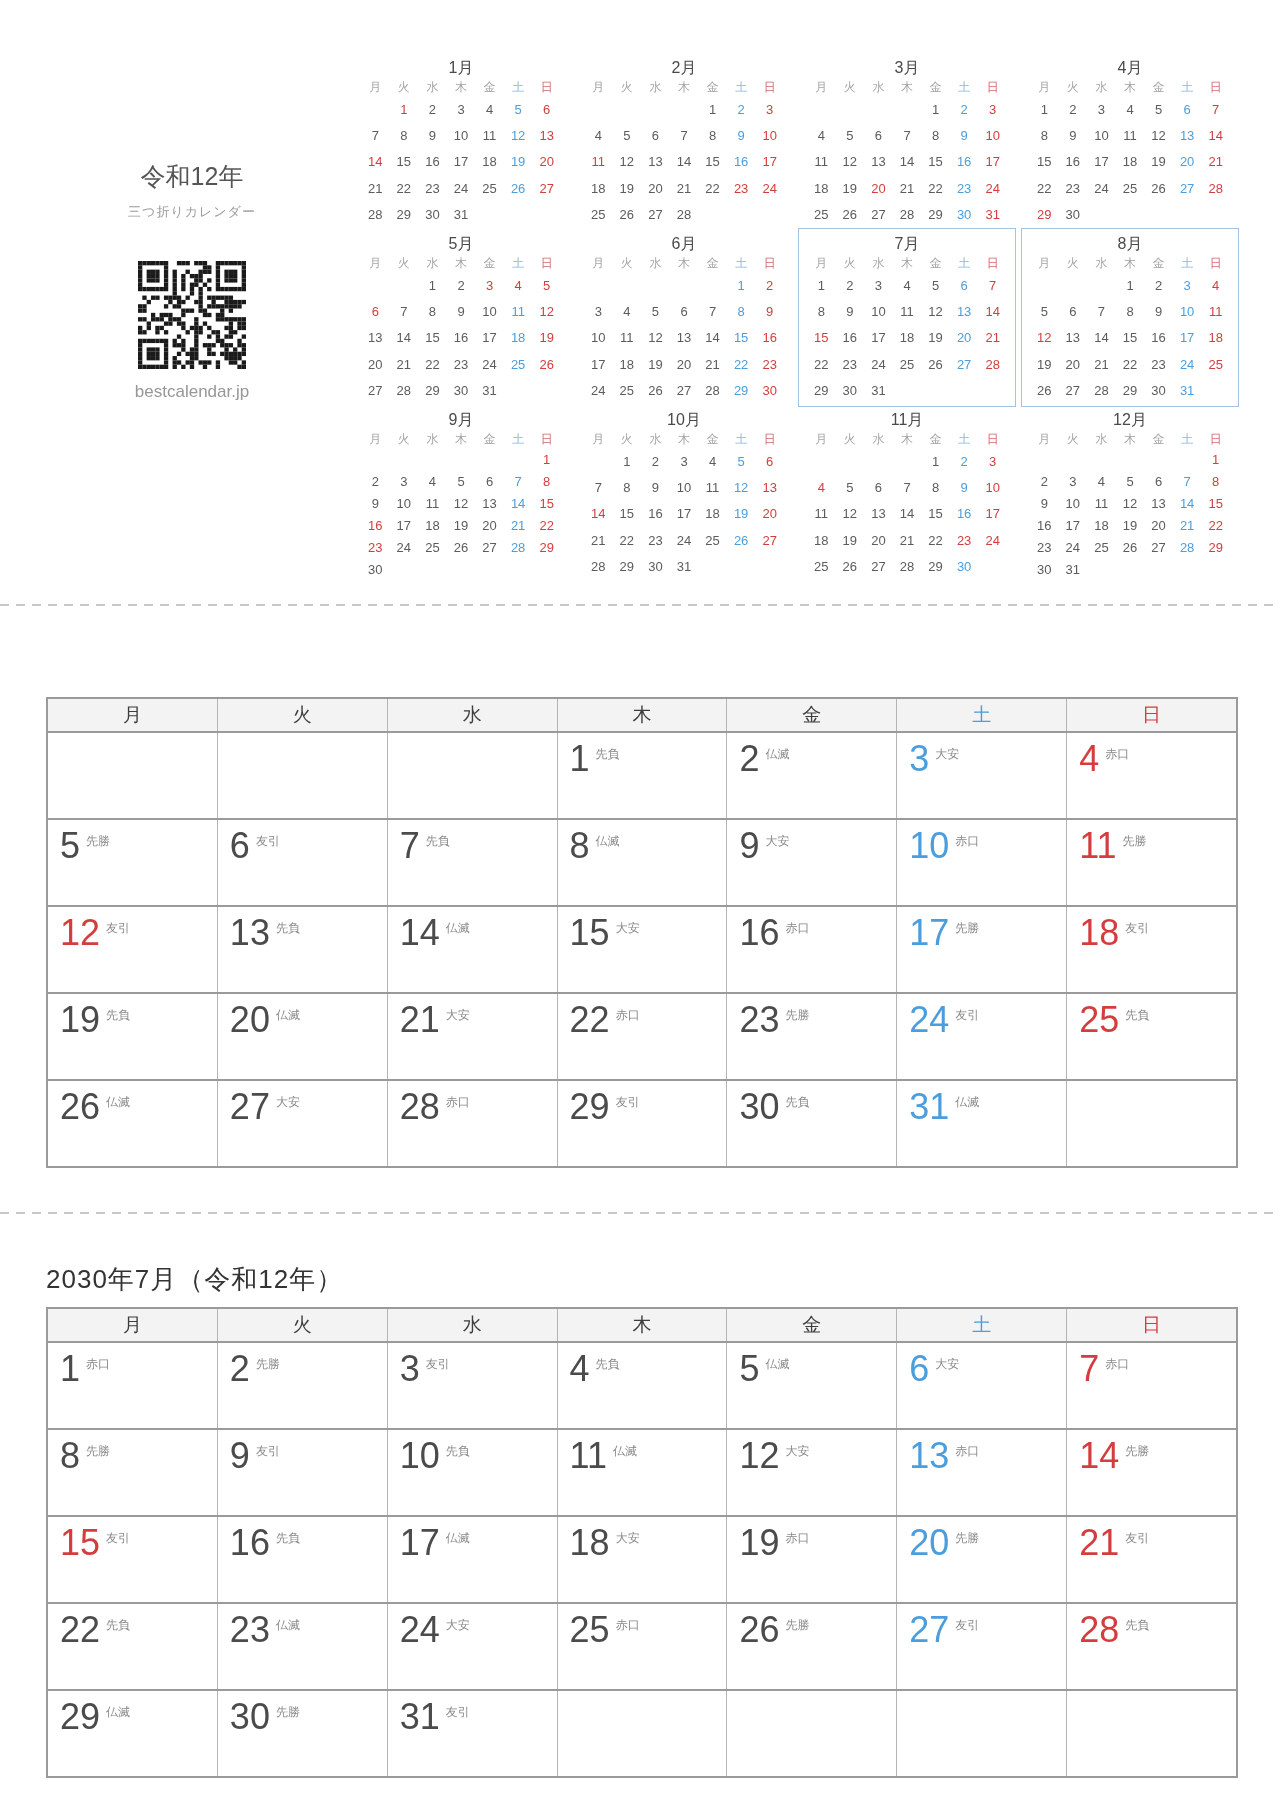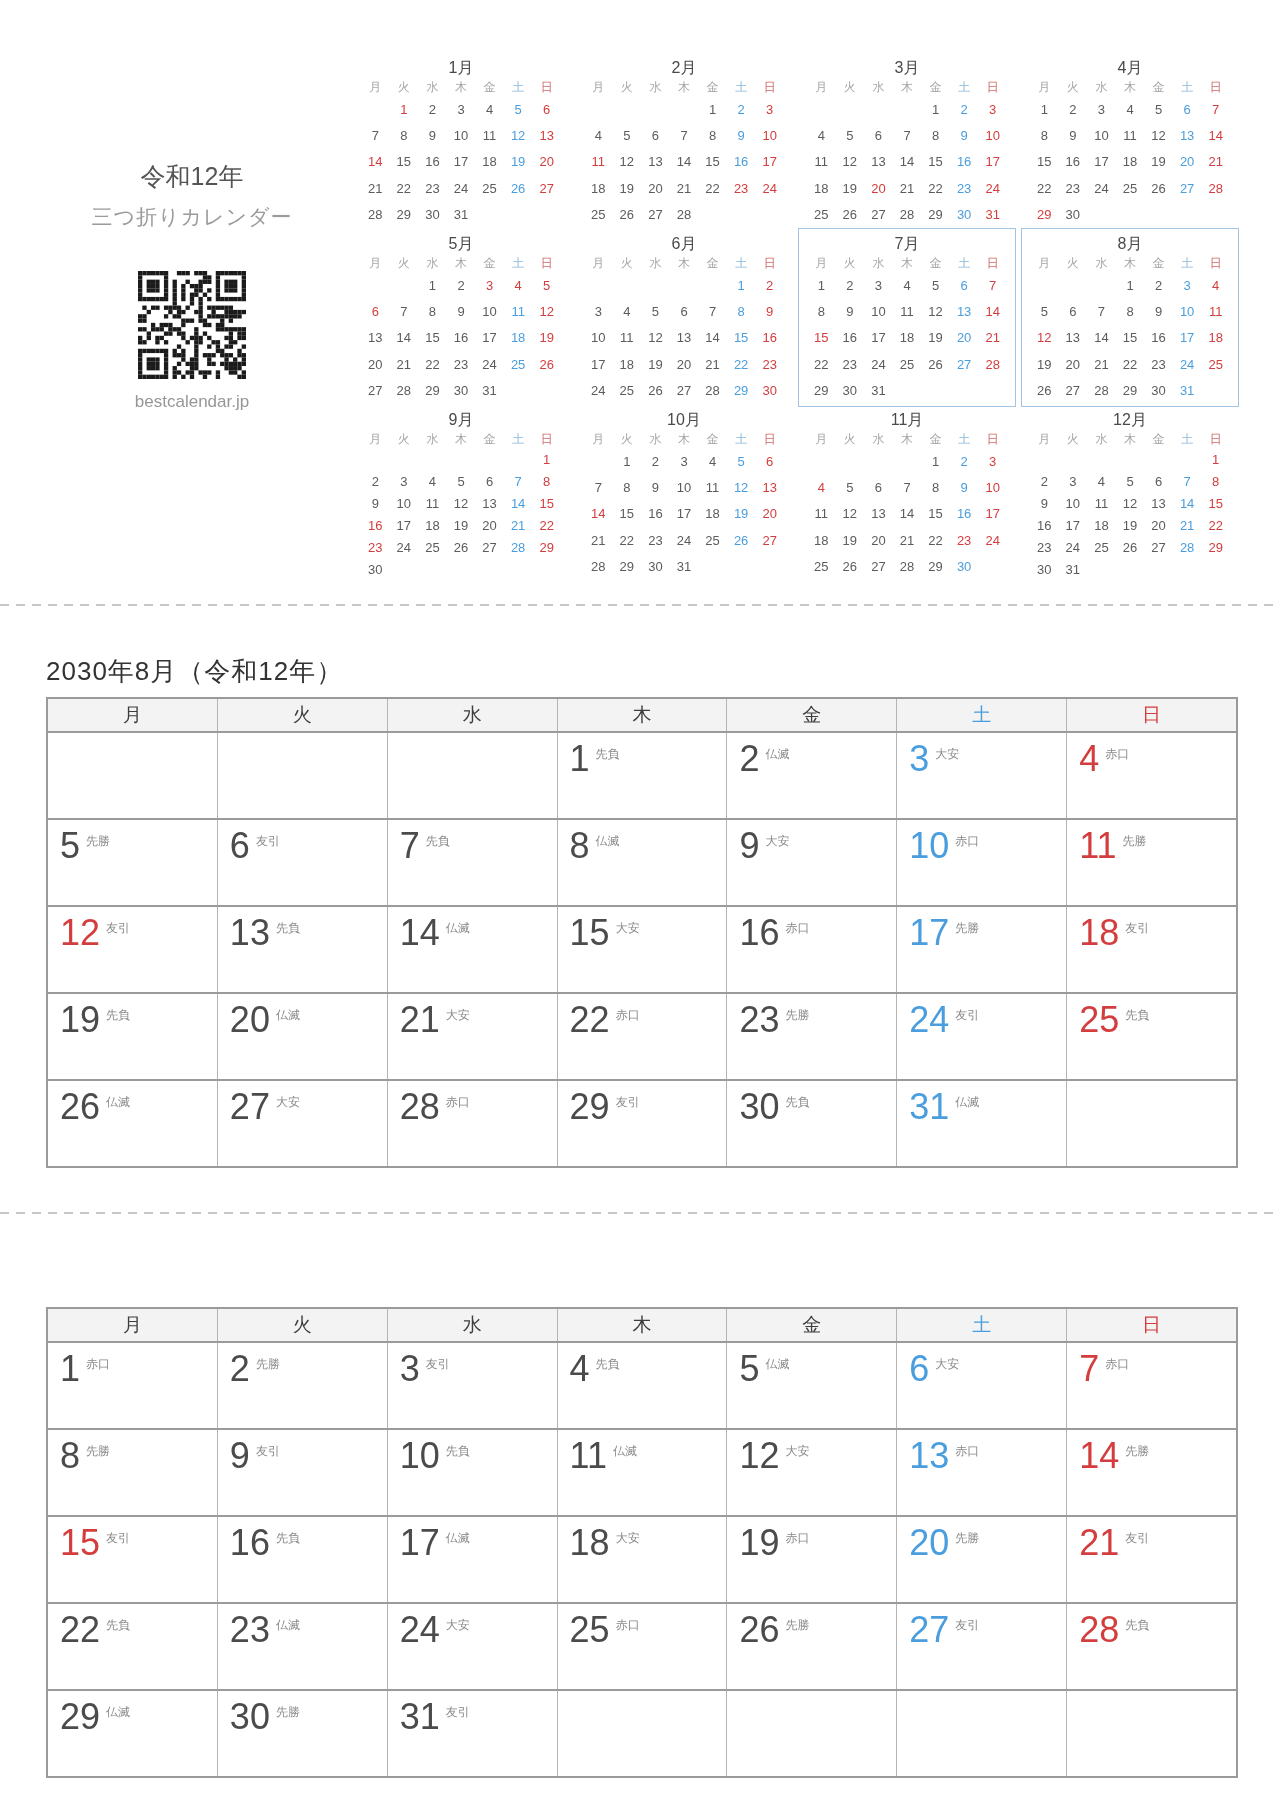--- a/index.html
+++ b/index.html
@@ -3,21 +3,21 @@
 <meta charset="utf-8">
 <style>
   html,body{margin:0;padding:0;background:#fff;}
   .sheet{position:relative;width:1280px;height:1811px;background:#fff;overflow:hidden;
          font-family:"Liberation Sans","DejaVu Sans",sans-serif;}
 
   
   .brand{position:absolute;left:87px;top:150px;width:210px;text-align:center;}
   .brand .year{font-size:48px;font-weight:300;color:#3c3c3c;line-height:1.05;letter-spacing:1px;}
   .brand .era{font-size:25px;font-weight:300;color:#555;margin-top:10px;}
-  .brand .sub{font-size:21px;color:#9b9b9b;margin-top:10px;letter-spacing:1px;}
+  .brand .sub{font-size:13px;color:#9b9b9b;margin-top:10px;letter-spacing:1px;}
   .brand .qr{margin:40px auto 0;display:block;}
   .brand .site{font-size:17px;color:#979797;margin-top:13px;}
 
   
   #minis{position:absolute;left:361px;top:58px;display:grid;
          grid-template-columns:repeat(4,200px);column-gap:23px;
          grid-template-rows:repeat(3,176px);}
   .mini{position:relative;width:200px;}
   .mini.boxed::before{content:'';position:absolute;left:-9px;right:-9px;top:-6px;bottom:3px;
         border:1px solid #a3c4e0;pointer-events:none;}
@@ -914,21 +914,20 @@
           <span class="blue" style="grid-area: 5 / 6;">28</span>
           <span class="red" style="grid-area: 5 / 7;">29</span>
           <span style="grid-area: 6 / 1;">30</span>
           <span style="grid-area: 6 / 2;">31</span>
         </div>
       </div>
     </div>
 
   <div class="fold-sep sep1"></div>
 
-  <h2 class="month-title title-0">2030年8月（令和12年）</h2>
   <div class="big-table table-0">
       <div class="brow bhdr">
         <div class="bcell ">月</div>
         <div class="bcell ">火</div>
         <div class="bcell ">水</div>
         <div class="bcell ">木</div>
         <div class="bcell ">金</div>
         <div class="bcell blue">土</div>
         <div class="bcell red">日</div>
       </div>
@@ -1067,20 +1066,21 @@
         <div class="bcell">
           <div class="bignum blue">31</div>
           <div class="rokuyo">仏滅</div>
         </div>
         <div class="bcell"></div>
       </div>
     </div>
 
   <div class="fold-sep sep2"></div>
 
+  <h2 class="month-title title-1">2030年7月（令和12年）</h2>
   <div class="big-table table-1">
       <div class="brow bhdr">
         <div class="bcell ">月</div>
         <div class="bcell ">火</div>
         <div class="bcell ">水</div>
         <div class="bcell ">木</div>
         <div class="bcell ">金</div>
         <div class="bcell blue">土</div>
         <div class="bcell red">日</div>
       </div>

